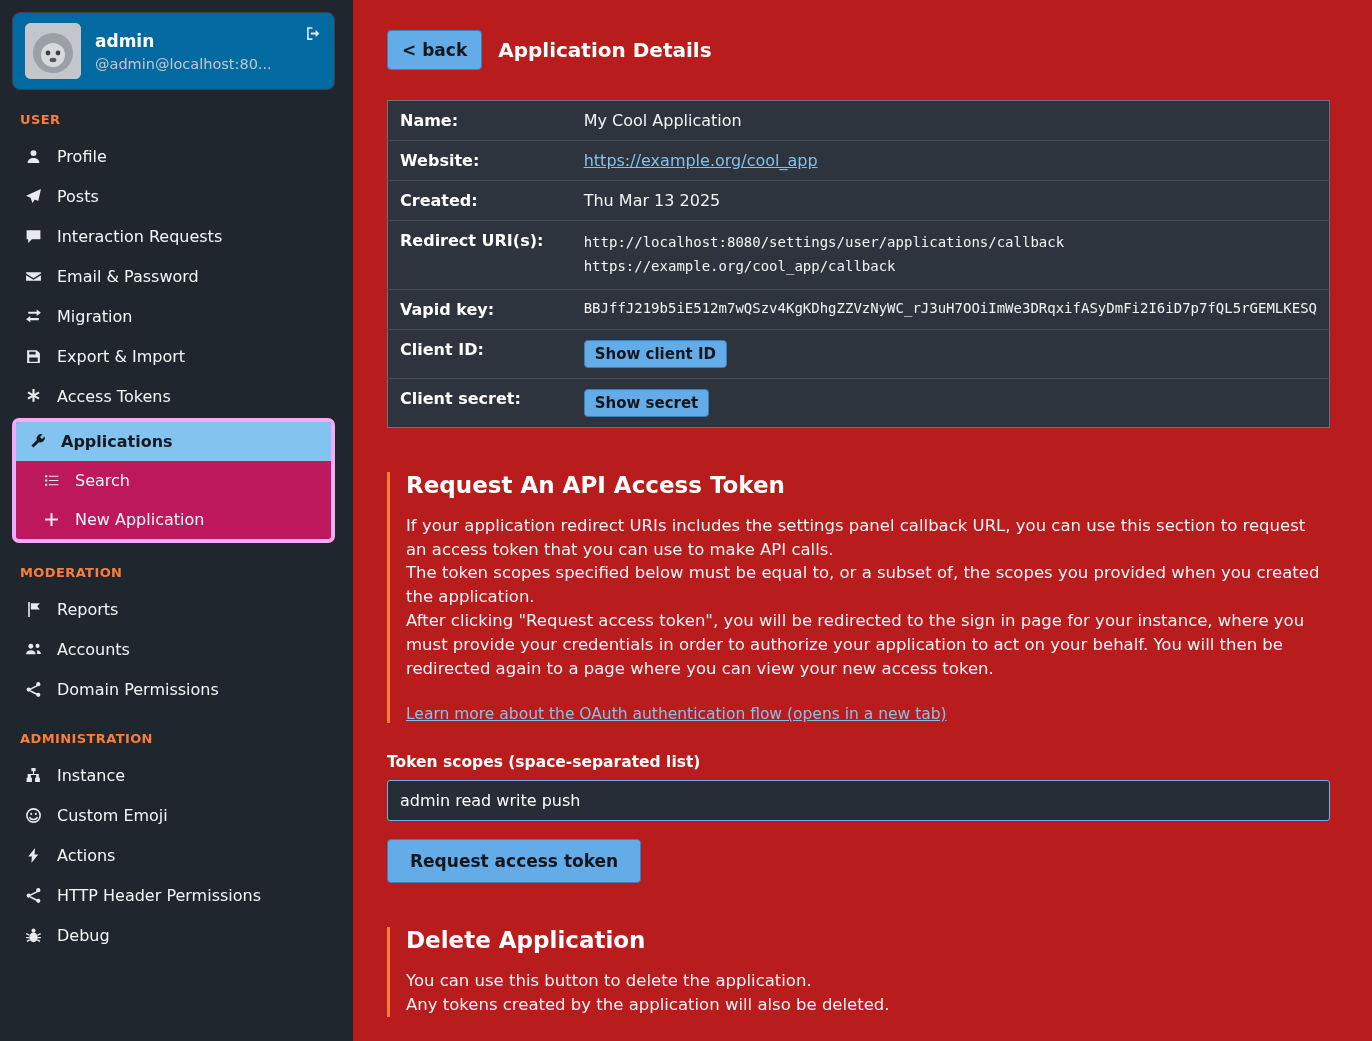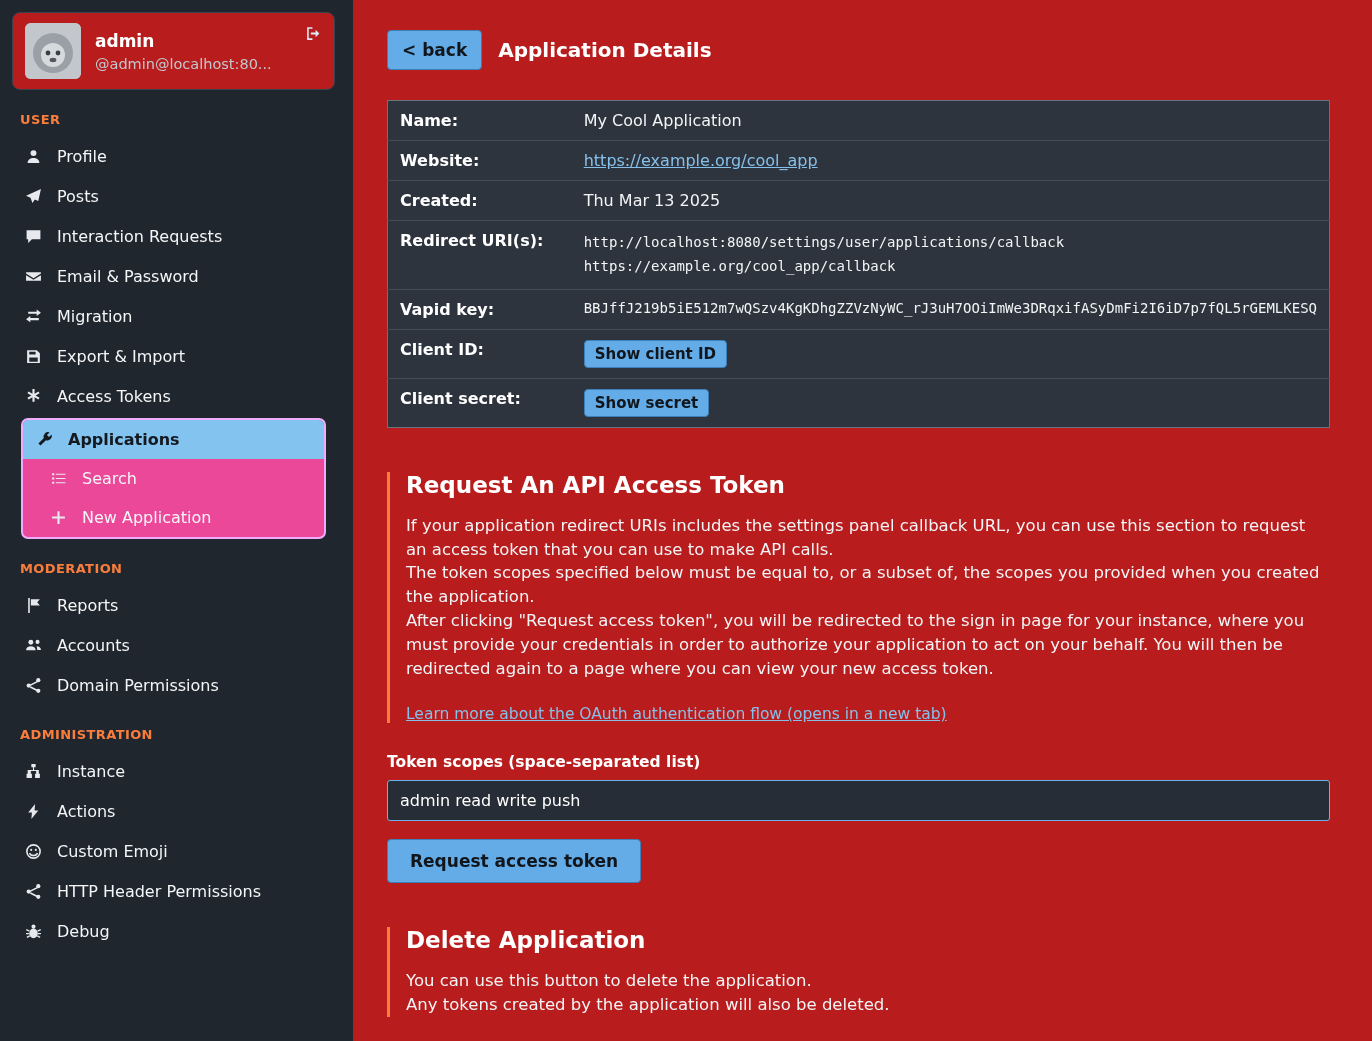--- a/index.html
+++ b/index.html
@@ -13,21 +13,21 @@
   }
   
   .sidebar {
     width: 345px;
     min-width: 345px;
     background: #20262d;
     padding: 12px 10px 20px 12px;
     overflow: hidden;
   }
   .user-card {
-    background: #b91c1c;
+    background: #0369a1;
     border: 1px solid #3a424c;
     border-radius: 8px;
     display: flex;
     align-items: center;
     gap: 14px;
     padding: 10px 12px;
     position: relative;
   }
   .avatar {
     width: 56px; height: 56px;
@@ -57,25 +57,25 @@
     padding: 10px 12px;
     font-size: 16px;
     color: #f4f6f8;
     border-radius: 6px;
     cursor: pointer;
     text-decoration: none;
     margin-bottom: 1px;
   }
   .nav-item .icon { width: 18px; display: inline-flex; justify-content: center; color: #e6eaee; flex: none; }
   .nav-group {
-    border: 2px solid #f0abfc;
+    border: 4px solid #f0abfc;
     border-radius: 7px;
     overflow: hidden;
-    margin: 2px 9px;
-    background: #ec4899;
+    margin: 2px 0;
+    background: #be185d;
   }
   .nav-group .nav-item.active {
     background: #82c3f0;
     color: #141a20;
     font-weight: bold;
     border-radius: 0;
     margin: 0;
   }
   .nav-group .nav-item.active .icon { color: #141a20; }
   .nav-item.sub { padding-left: 26px; border-radius: 0; margin: 0; }
@@ -296,35 +296,35 @@
       <span class="icon">
           <svg viewBox="0 0 16 16" width="17" height="17" fill="currentColor" aria-hidden="true">
             <path d="M6 1h4v3H8.5v2.5H13V10h1v4H9.5v-4h1V7.5h-5V10h1v4H1.5v-4h1V6.5H7.5V4H6V1z"></path>
           </svg>
         </span>
       <span>Instance</span>
     </a>
     <a class="nav-item">
       <span class="icon">
           <svg viewBox="0 0 16 16" width="17" height="17" fill="currentColor" aria-hidden="true">
-            <path d="M9.5 1L3 9h3.5L6 15l6.5-8H9l.5-6z"></path>
-          </svg>
-        </span>
-      <span>Actions</span>
-    </a>
-    <a class="nav-item">
-      <span class="icon">
-          <svg viewBox="0 0 16 16" width="17" height="17" fill="currentColor" aria-hidden="true">
             <path d="M8 1a7 7 0 100 14A7 7 0 008 1zm0 1.5a5.5 5.5 0 110 11 5.5 5.5 0 010-11z"></path>
             <circle cx="5.8" cy="6.5" r="1"></circle>
             <circle cx="10.2" cy="6.5" r="1"></circle>
             <path d="M4.8 9.2a3.6 3.6 0 006.4 0l1.2.6a4.9 4.9 0 01-8.8 0l1.2-.6z"></path>
           </svg>
         </span>
       <span>Custom Emoji</span>
+    </a>
+    <a class="nav-item">
+      <span class="icon">
+          <svg viewBox="0 0 16 16" width="17" height="17" fill="currentColor" aria-hidden="true">
+            <path d="M9.5 1L3 9h3.5L6 15l6.5-8H9l.5-6z"></path>
+          </svg>
+        </span>
+      <span>Actions</span>
     </a>
     <a class="nav-item">
       <span class="icon">
           <svg viewBox="0 0 16 16" width="17" height="17" fill="currentColor" aria-hidden="true">
             <circle cx="12.5" cy="3" r="2"></circle>
             <circle cx="3.5" cy="8" r="2"></circle>
             <circle cx="12.5" cy="13" r="2"></circle>
             <path d="M4.7 7l6.6-3.3.7 1.3L5.4 8.3 4.7 7zm.7 1.7l6.6 3.3-.7 1.3L4.7 10l.7-1.3z"></path>
           </svg>
         </span>

